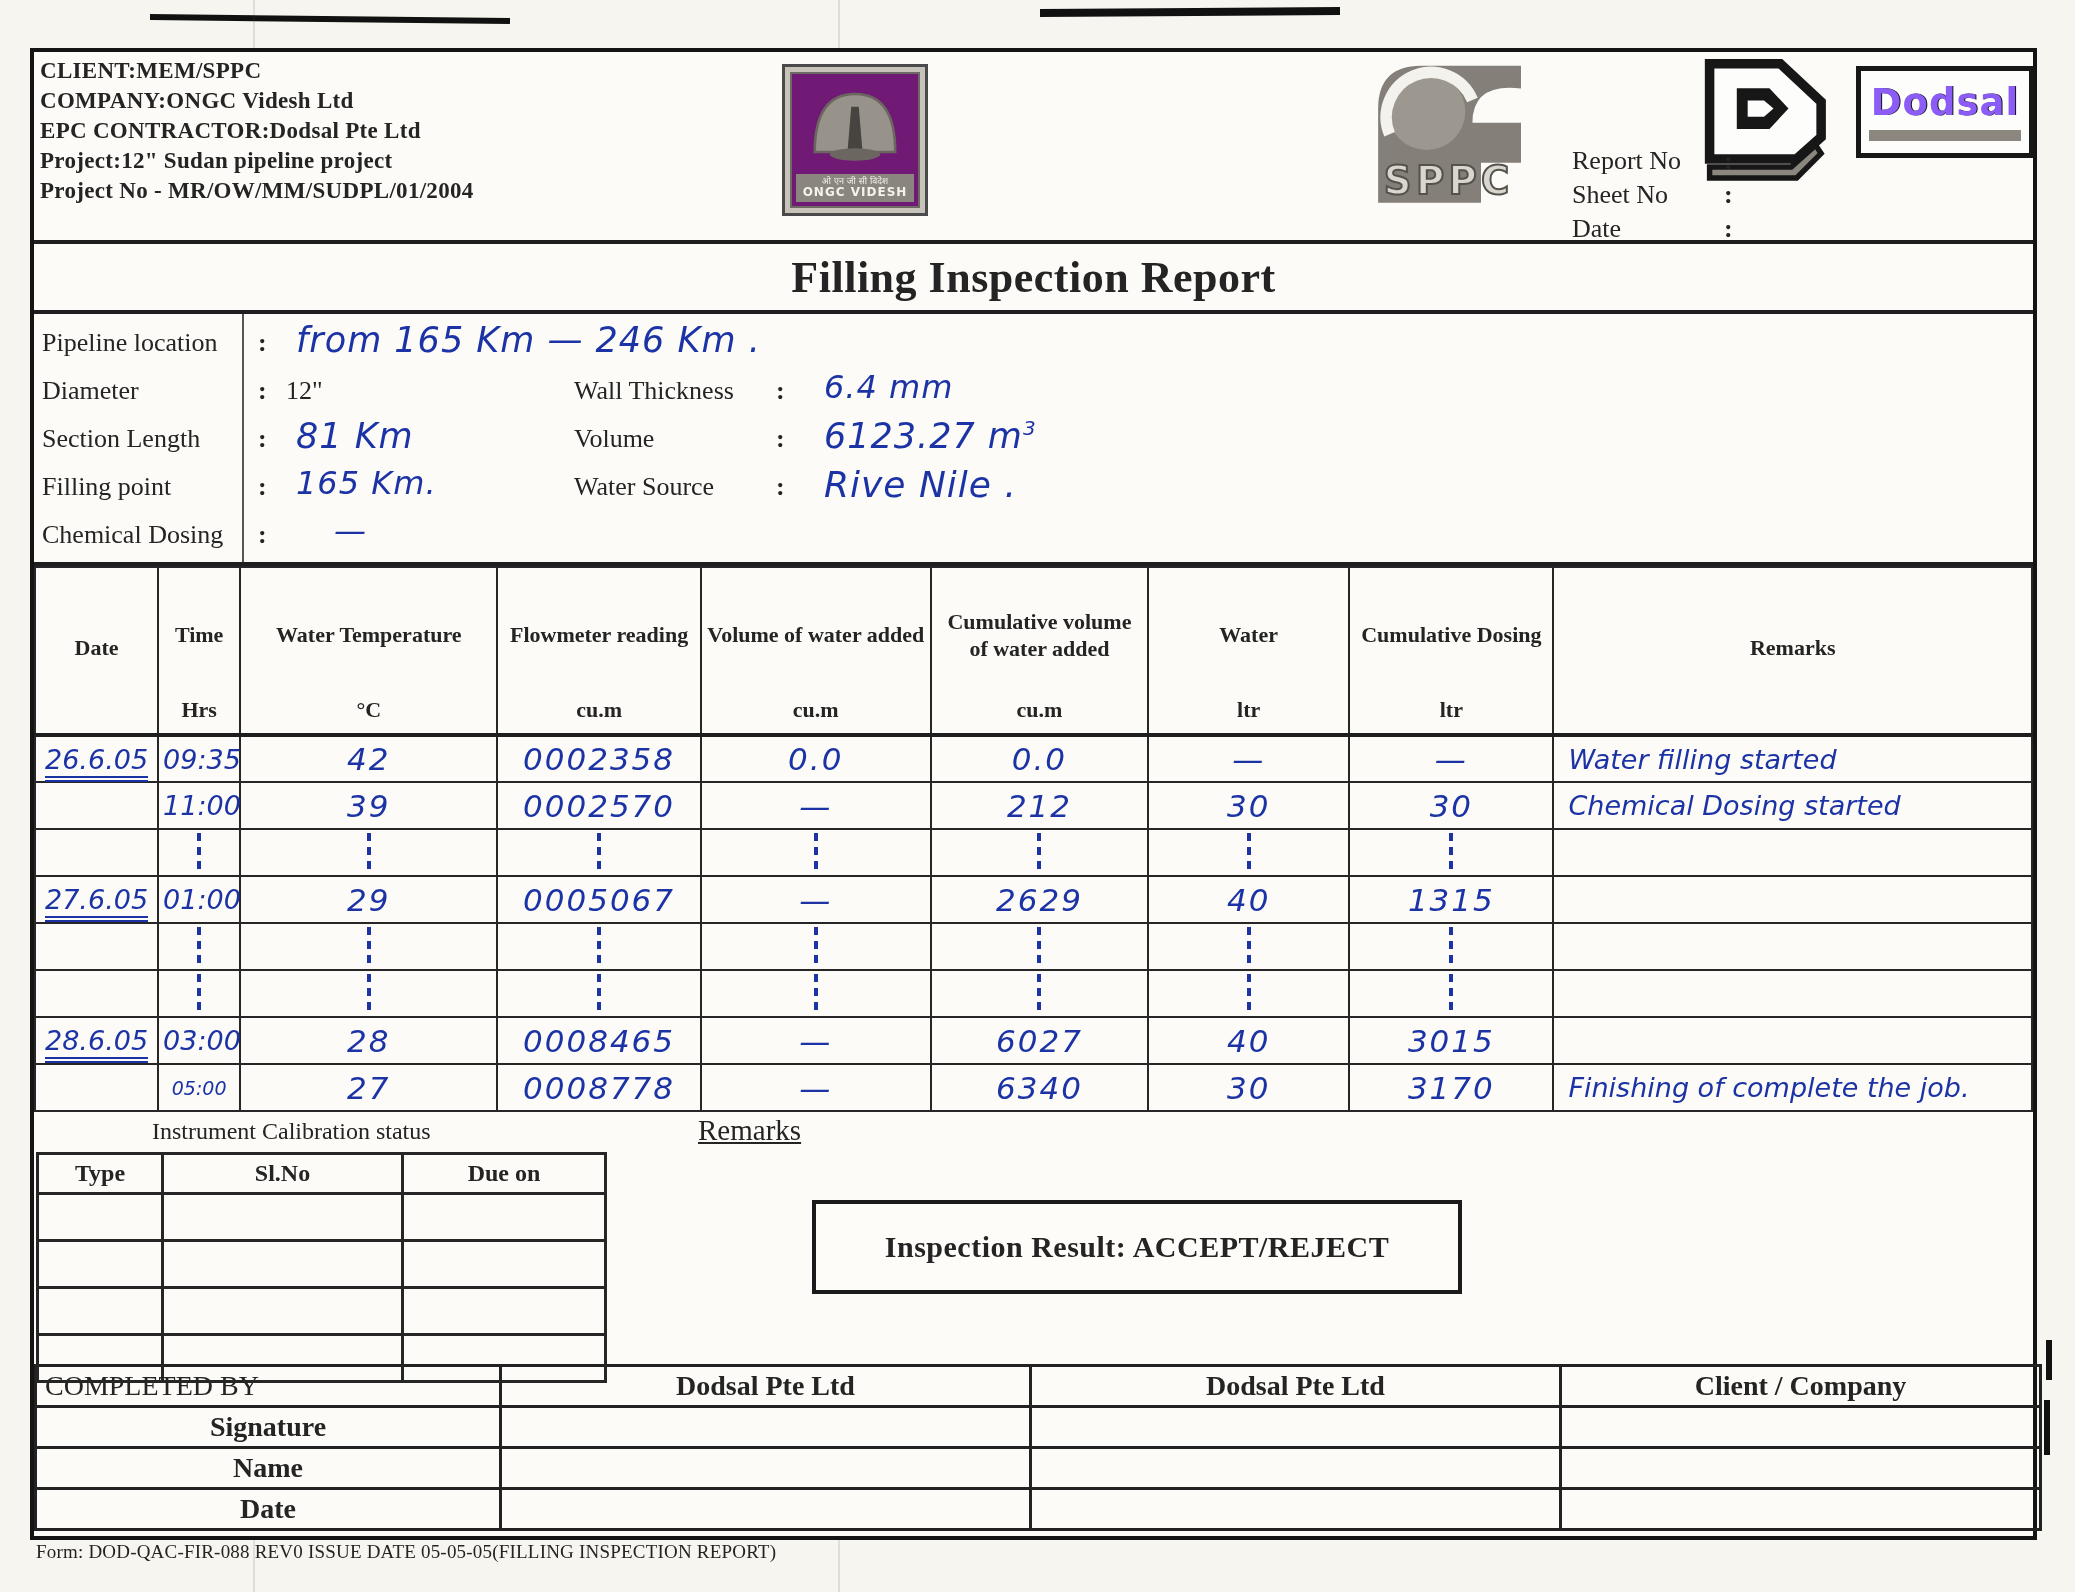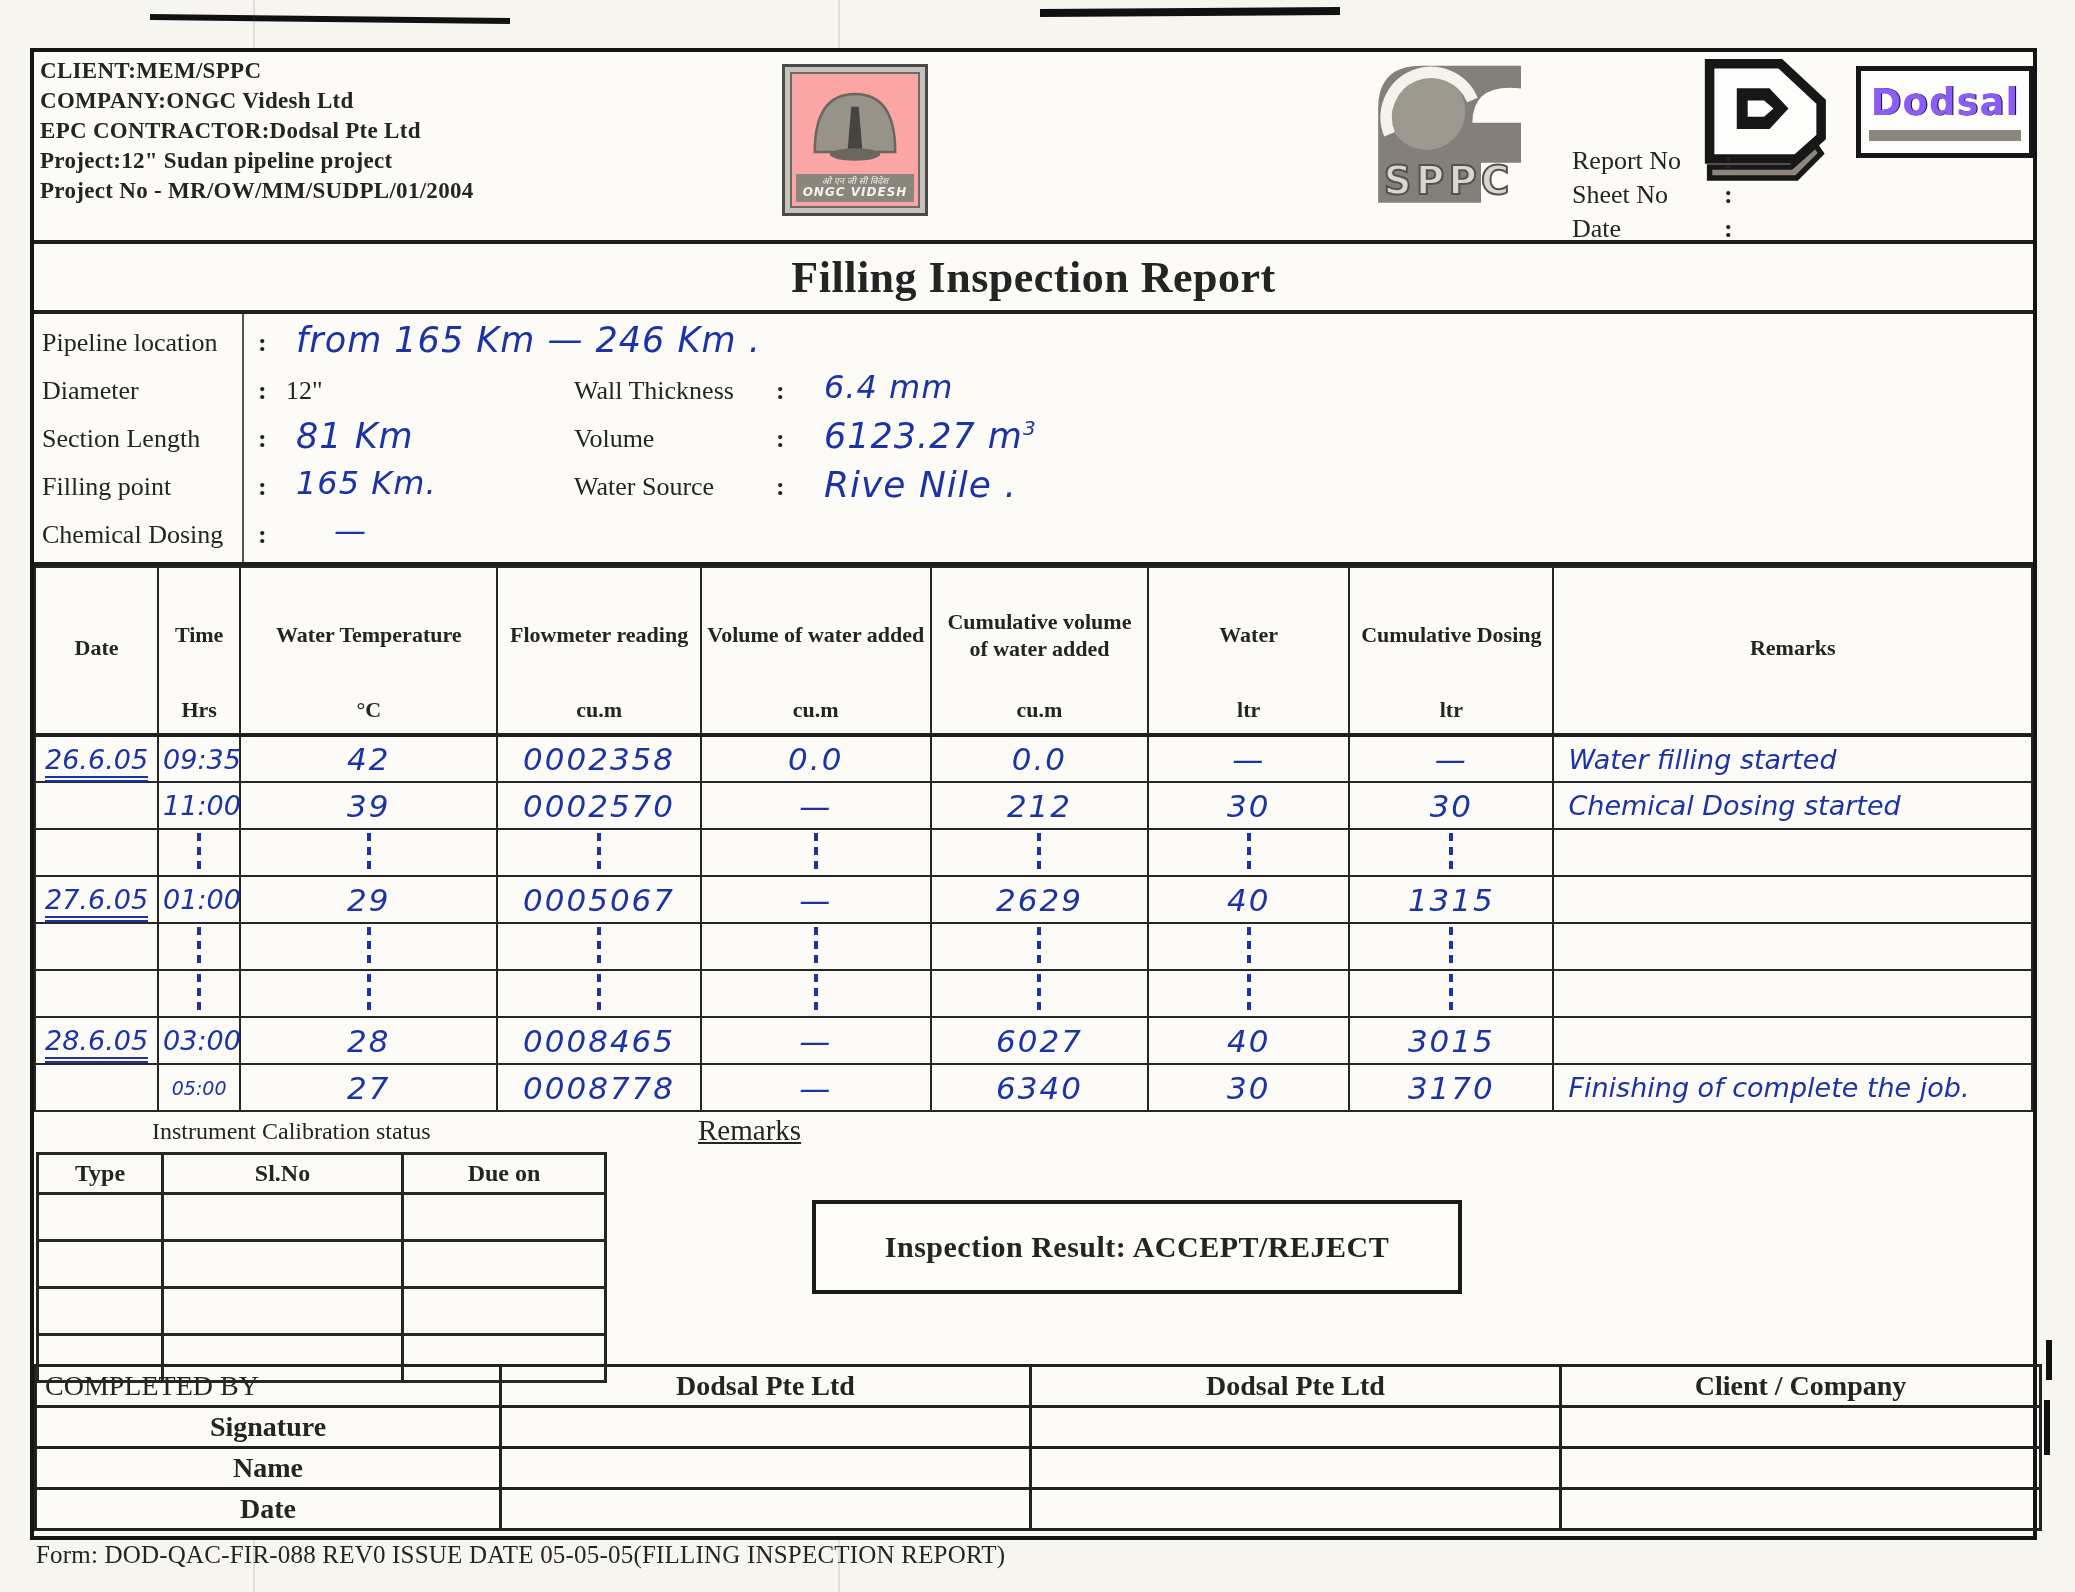--- a/index.html
+++ b/index.html
@@ -23,21 +23,21 @@
   .f1{left:253px;} .f2{left:838px;}
 
   .form{position:absolute;left:30px;top:48px;width:2007px;height:1492px;
         border:4px solid #141414;background:var(--formbg);display:flex;flex-direction:column;}
 
   
   .header{position:relative;height:192px;border-bottom:4px solid var(--line);flex:none;}
   .client-block{position:absolute;left:6px;top:4px;font-size:23px;font-weight:bold;line-height:30px;letter-spacing:.3px;}
   .ongc-logo{position:absolute;left:748px;top:12px;width:146px;height:152px;border:3px solid #4a4a4a;
              background:#c7c3ba;padding:5px;}
-  .ongc-inner{width:100%;height:100%;border:2px solid #6d6a63;background:#fca5a5;position:relative;overflow:hidden;font-style:italic;}
+  .ongc-inner{width:100%;height:100%;border:2px solid #6d6a63;background:#701a75;position:relative;overflow:hidden;}
   .ongc-band{position:absolute;left:4px;right:4px;bottom:4px;background:#8a867d;color:#f4f2ec;
              text-align:center;font-family:"DejaVu Sans",sans-serif;line-height:1.15;padding:2px 0;}
   .ongc-hindi{font-size:9px;} .ongc-en{font-size:12px;font-weight:bold;letter-spacing:1px;}
   .sppc-logo{position:absolute;left:1338px;top:8px;width:158px;height:150px;}
   .dodsal-d{position:absolute;left:1662px;top:6px;width:136px;height:142px;}
   .dodsal-word{position:absolute;left:1822px;top:14px;width:178px;height:92px;border:5px solid #171717;
                background:#fdfdfb;display:flex;flex-direction:column;justify-content:center;align-items:center;gap:6px;padding:6px 8px 8px;}
   .dodsal-text{font-family:"DejaVu Sans",sans-serif;font-weight:bold;font-size:37px;letter-spacing:1px;color:#8b5cf6;
                text-shadow:1px 0 #141414;}
   .dodsal-bar{width:100%;height:11px;background:#8b877f;}
@@ -89,21 +89,21 @@
   .result-text{font-size:30px;font-weight:bold;letter-spacing:.5px;}
 
   
   .signoff{width:100%;flex:none;}
   .signoff th,.signoff td{border:3px solid #222;font-size:28px;text-align:center;}
   .signoff tr{height:41px;}
   .sg-first{text-align:left !important;padding-left:8px !important;font-weight:normal;font-size:28px;}
   .sg-head{font-weight:bold;}
   .sg-rowlbl{font-weight:bold;font-size:27px;}
 
-  .footer{position:absolute;left:36px;top:1541px;font-size:25px;letter-spacing:.2px;}
+  .footer{position:absolute;left:36px;top:1541px;font-size:19px;letter-spacing:.2px;}
 </style>
 </head>
 <body>
 
 <div class="page">
   <div class="streak s1"></div>
   <div class="streak s2"></div>
   <div class="streak s3"></div>
   <div class="streak s4"></div>
   <div class="fold f1"></div>

